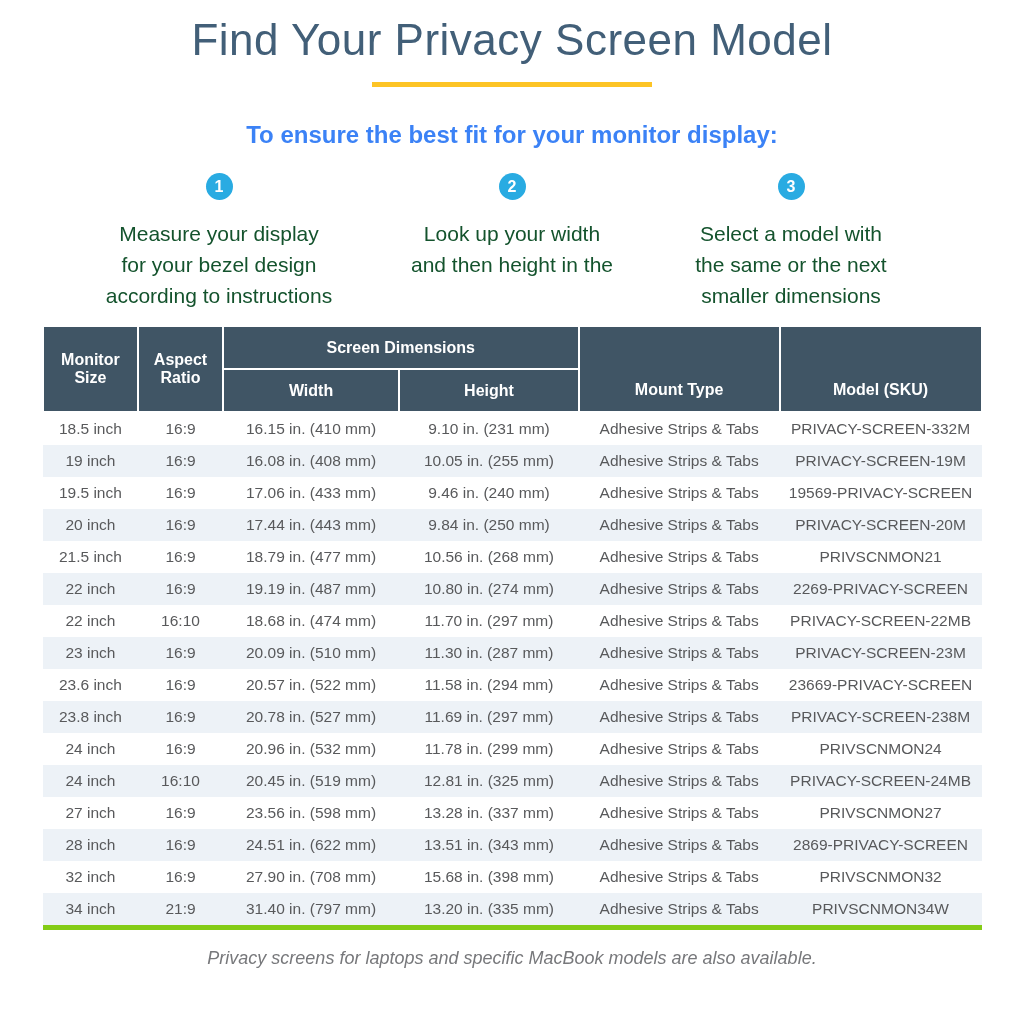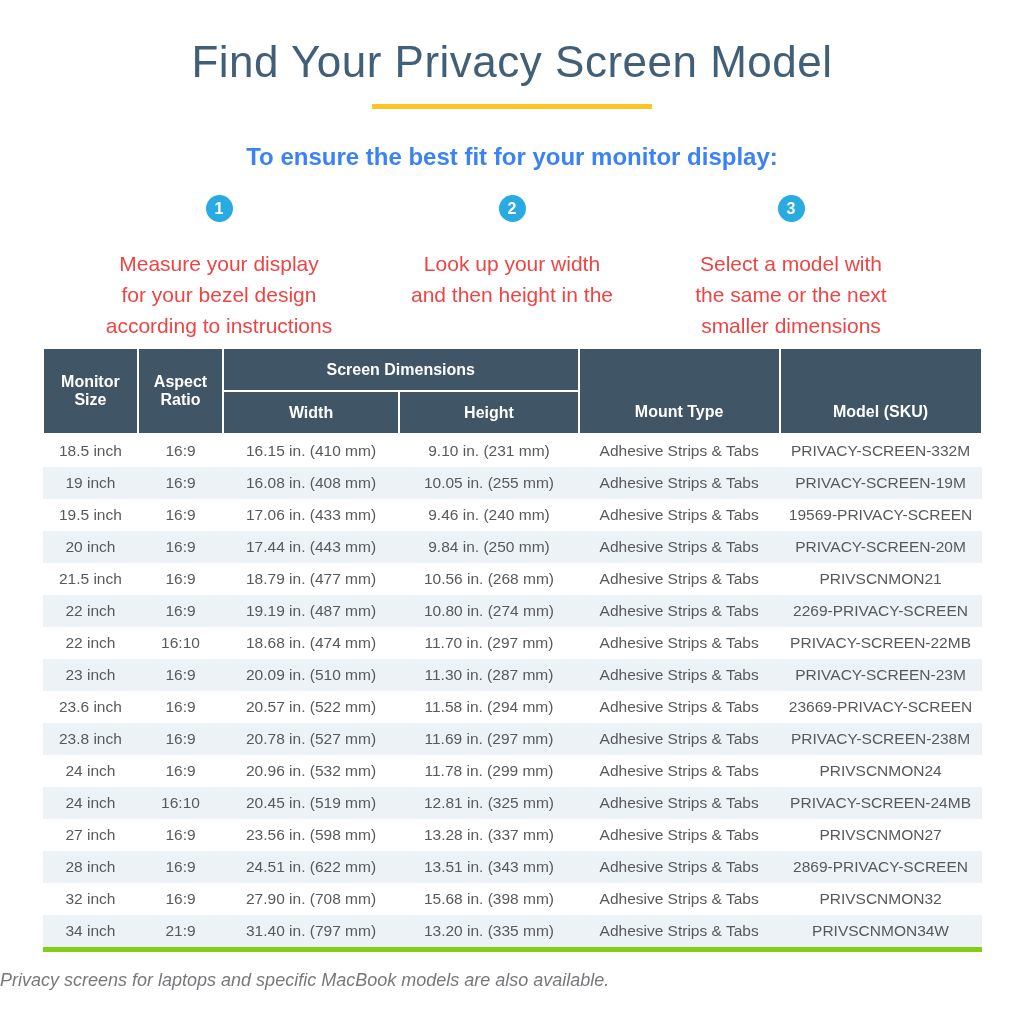--- a/index.html
+++ b/index.html
@@ -1,40 +1,40 @@
 <!DOCTYPE html>
 <html><head>
 <meta charset="utf-8">
 <style>
   html,body{margin:0;padding:0;background:#ffffff;}
   body{font-family:"Liberation Sans",sans-serif;}
-  .page{width:1024px;height:1024px;box-sizing:border-box;padding-top:38px;position:relative;overflow:hidden;background:#fff;border-radius:7px;}
+  .page{width:1024px;height:1024px;box-sizing:border-box;padding-top:16px;position:relative;overflow:hidden;background:#fff;border-radius:7px;}
 
   .title{text-align:center;font-size:44px;font-weight:300;color:#425f78;letter-spacing:.5px;margin:0;line-height:1.1;}
   .divider{width:280px;height:5px;background:#fdc425;margin:18px auto 0;}
   .subtitle{text-align:center;font-size:24px;font-weight:bold;color:#3b82f6;margin:34px 0 0;}
 
   .steps{position:relative;height:142px;margin-top:24px;}
   .step{position:absolute;top:0;text-align:center;}
   .step-1{left:60px;width:318px;}
   .step-2{left:362px;width:300px;}
   .step-3{left:652px;width:278px;}
   .badge{width:27px;height:27px;border-radius:50%;background:#29abe2;color:#ffffff;
          font-weight:bold;font-size:16px;line-height:27px;text-align:center;margin:0 auto;}
-  .step-text{margin-top:26px;font-size:21px;line-height:31px;color:#ef4444;}
+  .step-text{margin-top:18px;font-size:21px;line-height:31px;color:#14532d;}
 
   table.product{border-collapse:collapse;width:941px;margin:10px auto 0;table-layout:fixed;
                 border-bottom:5px solid #84cc16;}
   thead th{background:#405565;color:#ffffff;font-size:16px;font-weight:bold;
            border:2px solid #ffffff;height:41px;padding:0;text-align:center;vertical-align:middle;}
   thead th.low{vertical-align:bottom;padding-bottom:12px;margin-left:39px;}
   tbody td{height:32px;text-align:center;vertical-align:middle;font-size:15.5px;color:#58595b;padding:0;}
   tbody tr:nth-child(even){background:#edf2f7;}
 
-  .footnote{font-style:italic;font-size:18px;color:#77787b;margin:18px 0 0;}
+  .footnote{text-align:center;font-style:italic;font-size:18px;color:#77787b;margin:18px 0 0;}
 </style>
 </head>
 <body>
 
 <div class="page">
 
   <h1 class="title">Find Your Privacy Screen Model</h1>
   <div class="divider"></div>
   <p class="subtitle">To ensure the best fit for your monitor display:</p>
 

